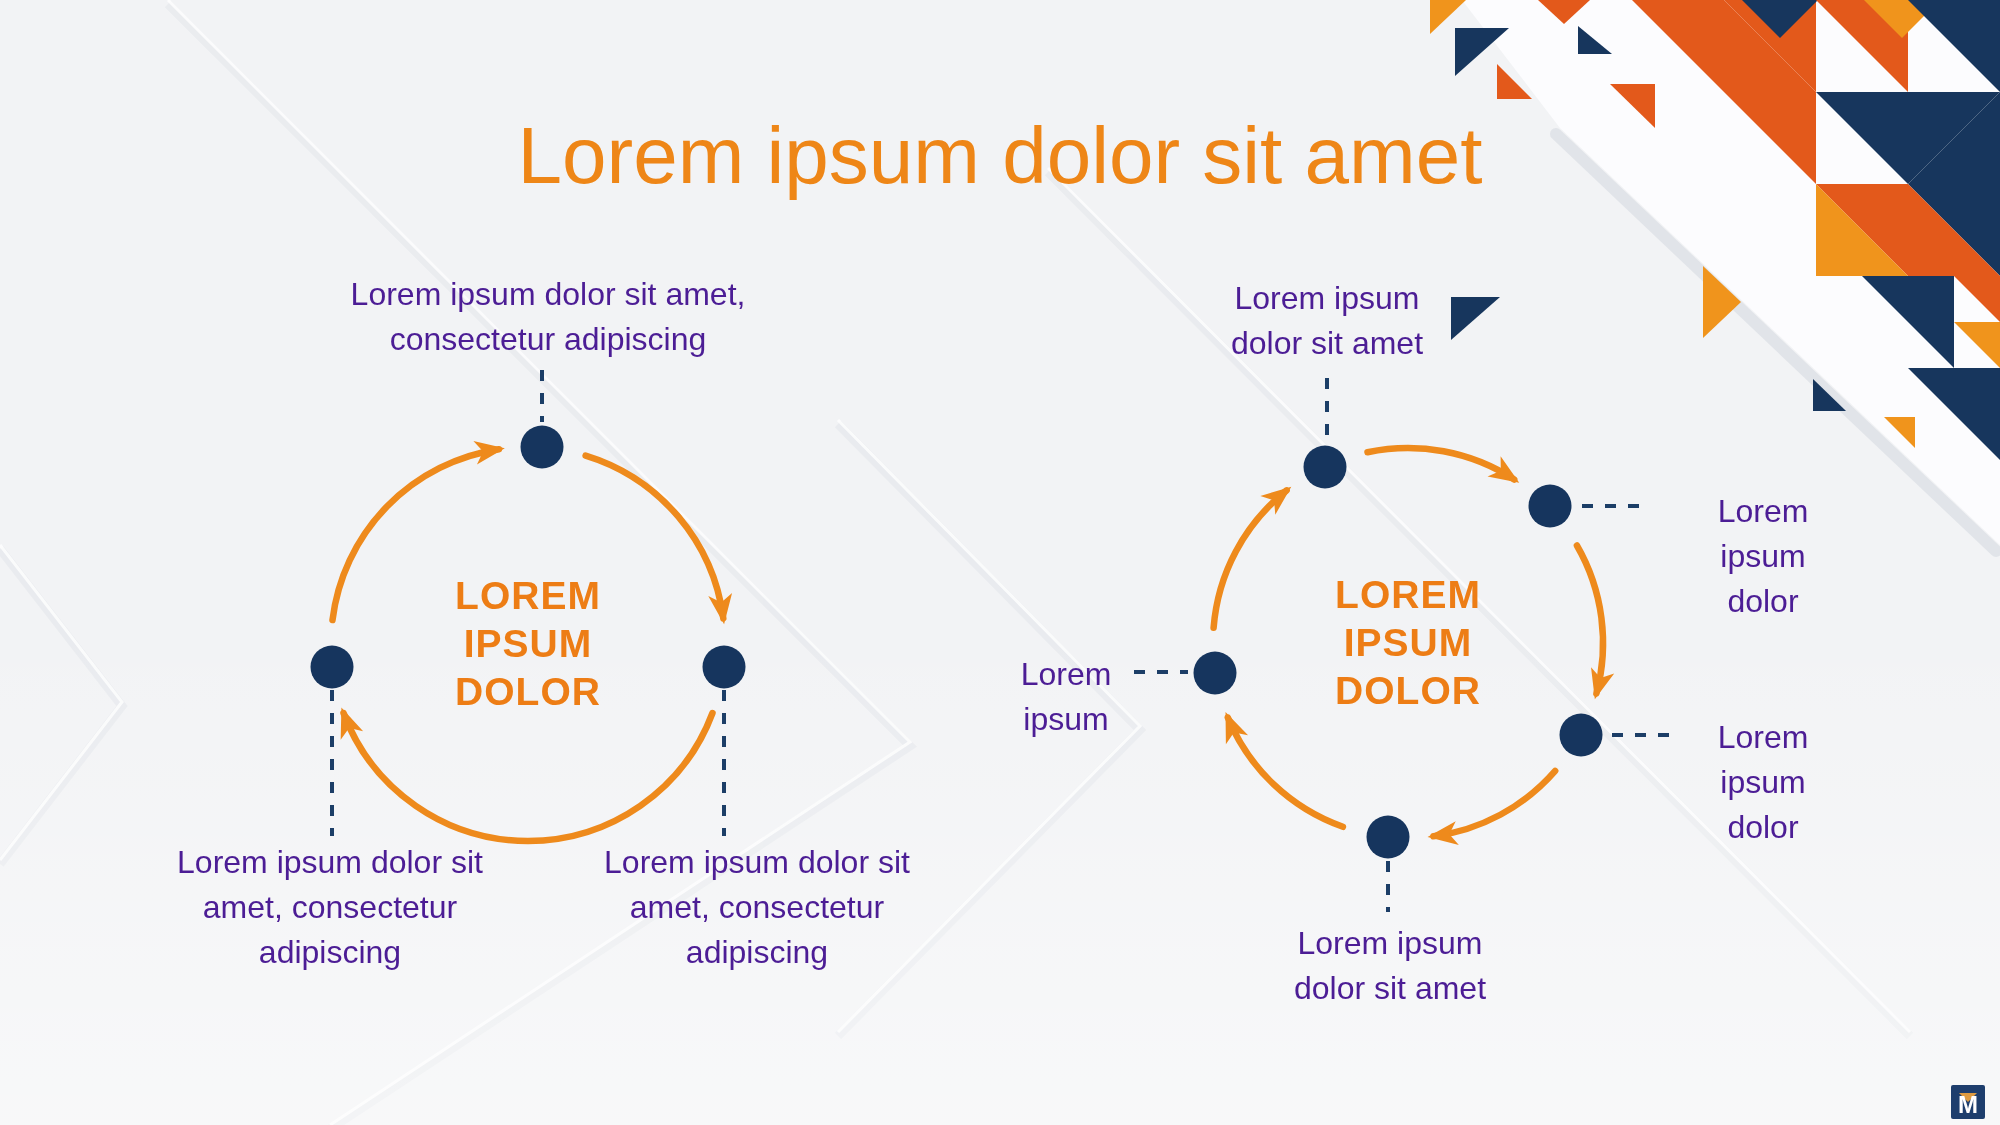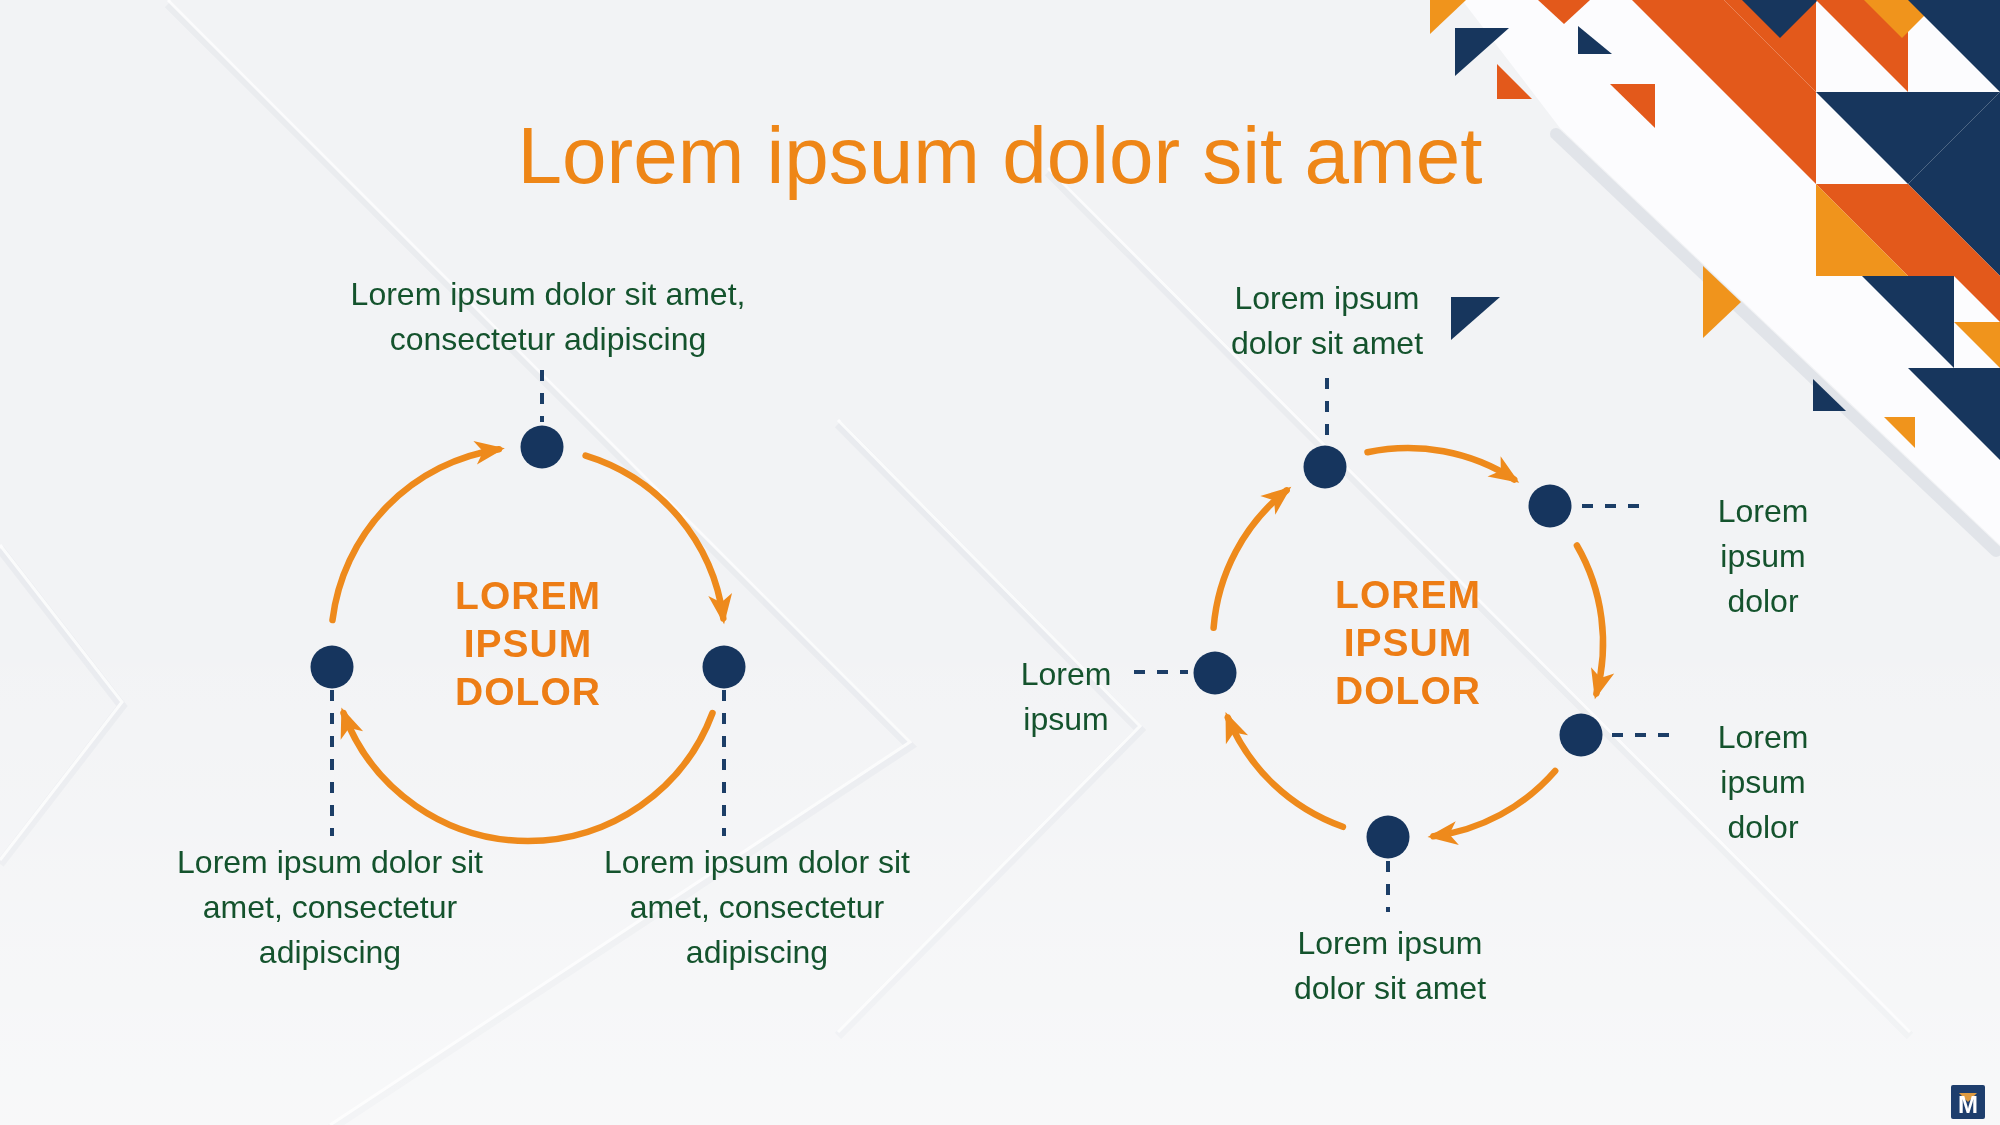--- a/index.html
+++ b/index.html
@@ -12,21 +12,21 @@
     padding-left:48px;
   }
   .gfx{position:absolute;left:0;top:0;width:2000px;height:1125px;display:block;}
   .title{
     position:absolute;left:1000px;top:114px;transform:translateX(-50%);
     font-size:80px;line-height:84px;font-weight:400;color:#EE8617;
     white-space:nowrap;
   }
   .label{
     position:absolute;transform:translateX(-50%);
-    font-size:32px;line-height:45px;color:#14532d;
+    font-size:32px;line-height:45px;color:#4c1d95;
     text-align:center;white-space:pre-line;
   }
   .center-label{
     position:absolute;transform:translateX(-50%);
     font-size:39px;line-height:48px;font-weight:700;color:#ED7D15;
     text-align:center;white-space:pre-line;letter-spacing:1px;
   }
   .logo{
     position:absolute;left:1951px;top:1085px;width:34px;height:34px;
   }

